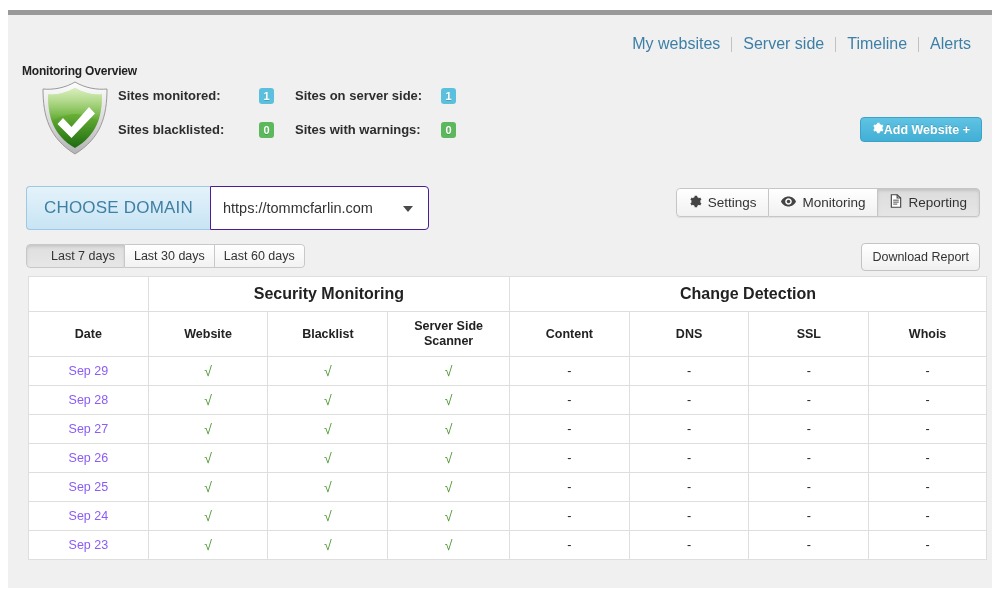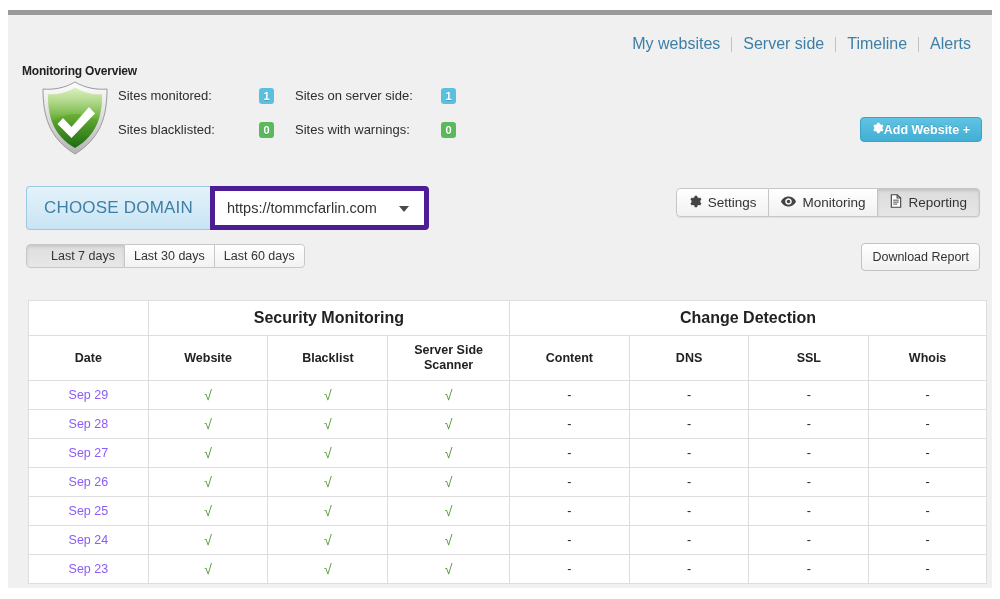--- a/index.html
+++ b/index.html
@@ -68,21 +68,21 @@
     left: 118px; top: 78px;
     width: 420px;
   }
   .stat-row {
     display: flex;
     align-items: center;
     height: 34px;
   }
   .stat-label {
     font-size: 13px;
-    font-weight: normal;
+    font-weight: bold;
     color: #2d2d2d;
   }
   .stat-label.c1 { width: 141px; }
   .stat-label.c2 { width: 146px; }
   .badge {
     display: inline-block;
     min-width: 15px;
     height: 16px;
     line-height: 16px;
     padding: 0 4px;
@@ -136,21 +136,21 @@
     font-size: 17px;
     letter-spacing: 0.2px;
     cursor: pointer;
   }
   .domain-select {
     position: relative;
     width: 219px;
     display: flex;
     align-items: center;
     background: #ffffff;
-    border: 5px solid #4c1d95;
+    border: 1px solid #4c1d95;
     border-radius: 0 4px 4px 0;
     padding-left: 12px;
     font-size: 14.5px;
     color: #333333;
     cursor: pointer;
   }
   .caret {
     position: absolute;
     right: 15px; top: 50%;
     margin-top: -2px;
@@ -238,21 +238,20 @@
     font-size: 12.5px;
     color: #333333;
     cursor: pointer;
   }
 
   
   .report-wrap {
     position: absolute;
     left: 28px; top: 276px;
     width: 959px;
-    margin-top: 24px;
   }
   table.report {
     width: 100%;
     border-collapse: collapse;
     background: #ffffff;
     table-layout: fixed;
   }
   table.report th,
   table.report td {
     border: 1px solid #dedede;

